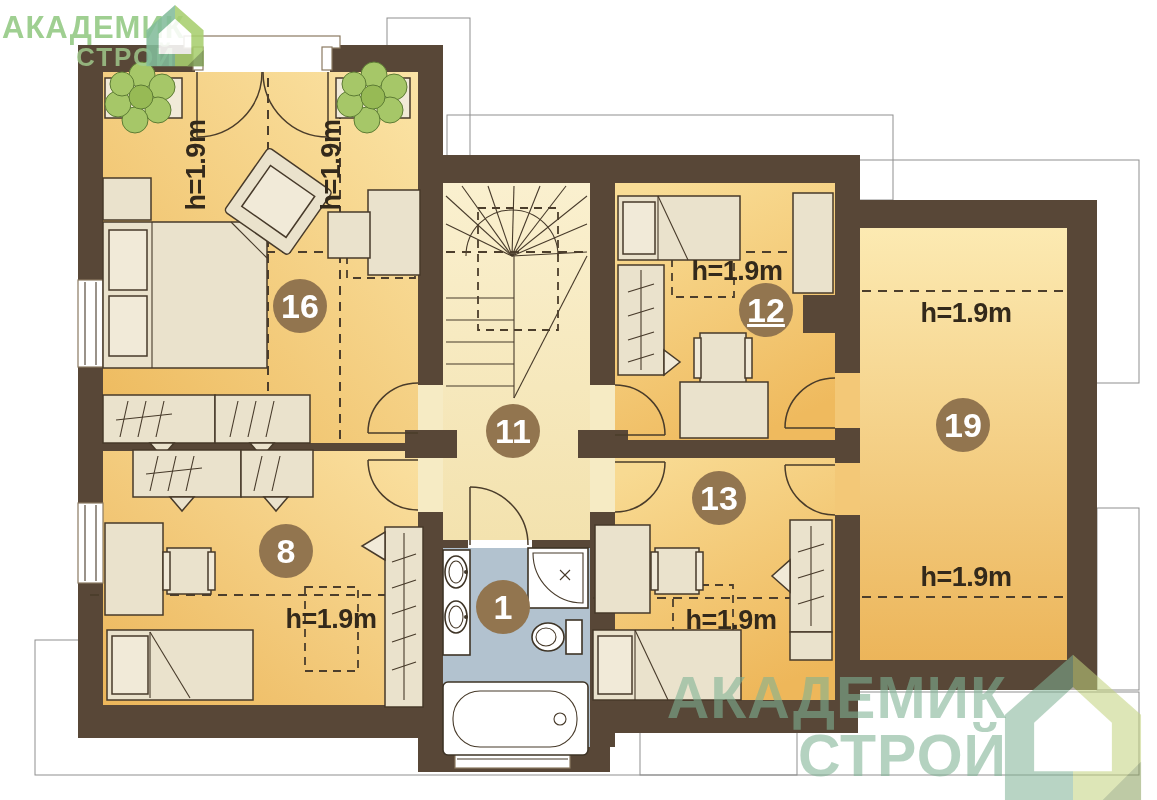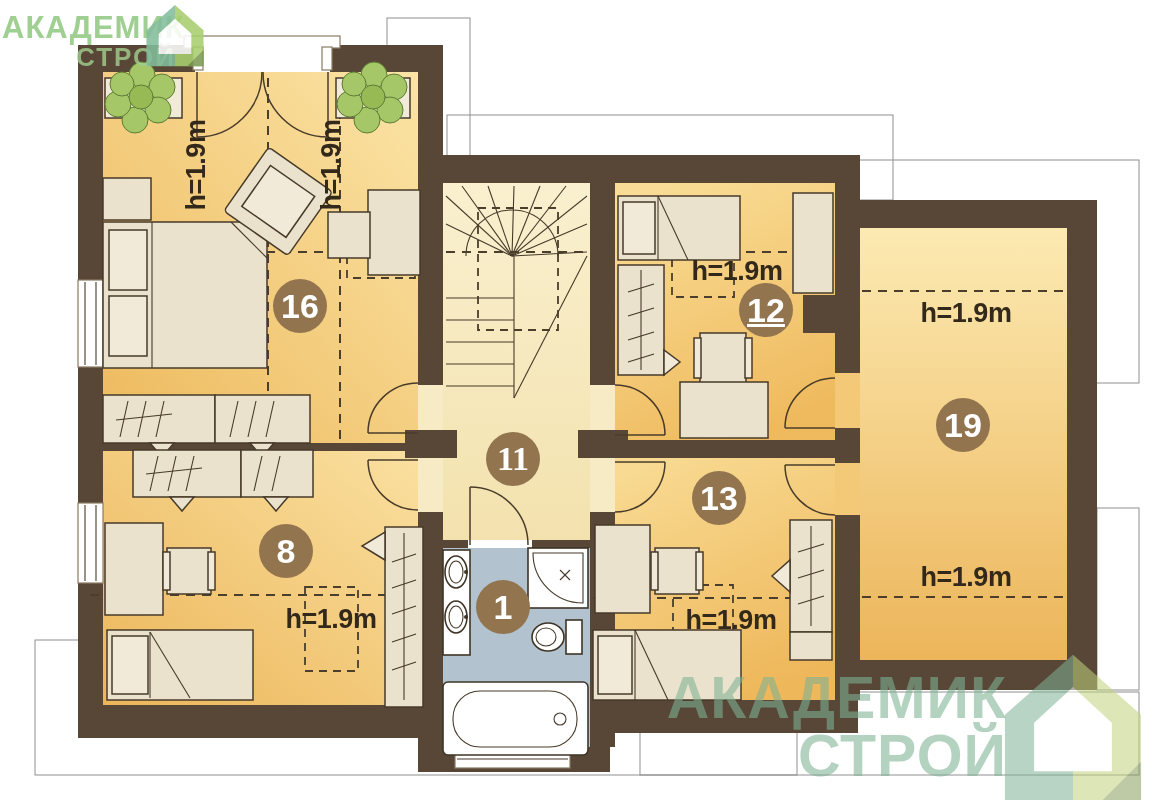--- a/index.html
+++ b/index.html
@@ -372,21 +372,21 @@
         <ellipse class="thin" cx="546" cy="637" rx="10" ry="9" fill="none"></ellipse>
       </g>
       <g>
         <rect class="fix" x="443" y="682" width="145" height="73" rx="5"></rect>
         <rect class="thin" x="453" y="691" width="124" height="56" rx="27" fill="none"></rect>
         <circle class="thin" cx="560" cy="719" r="6" fill="none"></circle>
       </g>
     </g>
   </svg>
 
-  <div class="badge" style="left:486px;top:432px;font-family:Liberation Serif, serif;">11</div>
+  <div class="badge" style="left:486px;top:404px;">11</div>
   <div class="badge" style="left:739px;top:283px;text-decoration:underline;">12</div>
   <div class="badge" style="left:692px;top:471px;">13</div>
   <div class="badge" style="left:476px;top:580px;">1</div>
   <div class="badge" style="left:259px;top:524px;">8</div>
   <div class="badge" style="left:273px;top:254px;margin-top:25px;">16</div>
   <div class="badge" style="left:936px;top:398px;">19</div>
 
   <div class="hlabel vert" style="left:196px;top:165px;">h=1.9m</div>
   <div class="hlabel vert" style="left:331px;top:165px;">h=1.9m</div>
   <div class="hlabel" style="left:737px;top:271px;">h=1.9m</div>

